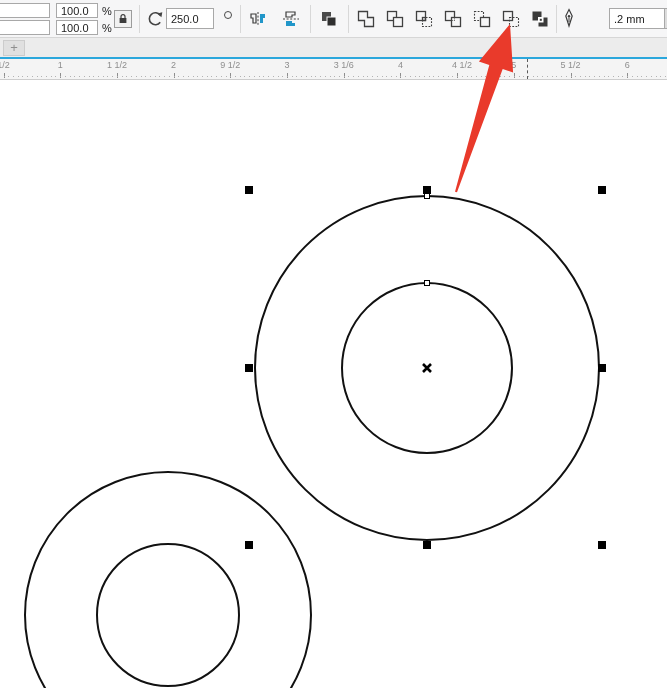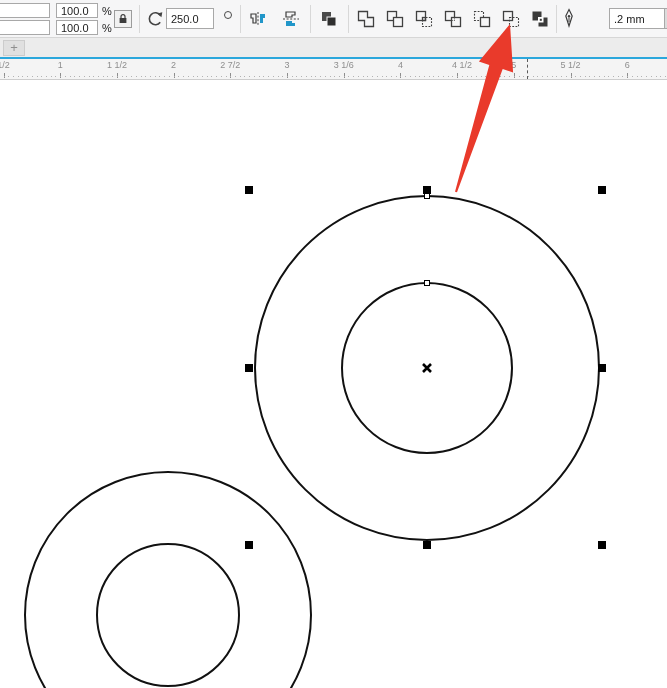--- a/index.html
+++ b/index.html
@@ -217,21 +217,21 @@
   <div id="ruler-ticks">
       <div class="tick-major" style="left: 3.5px;"></div>
       <div class="tick-label" style="left: 3.5px;">1/2</div>
       <div class="tick-major" style="left: 60.2px;"></div>
       <div class="tick-label" style="left: 60.2px;">1</div>
       <div class="tick-major" style="left: 116.9px;"></div>
       <div class="tick-label" style="left: 116.9px;">1 1/2</div>
       <div class="tick-major" style="left: 173.6px;"></div>
       <div class="tick-label" style="left: 173.6px;">2</div>
       <div class="tick-major" style="left: 230.3px;"></div>
-      <div class="tick-label" style="left: 230.3px;">2 7/2</div>
+      <div class="tick-label" style="left: 230.3px;">9 1/2</div>
       <div class="tick-major" style="left: 287px;"></div>
       <div class="tick-label" style="left: 287px;">3</div>
       <div class="tick-major" style="left: 343.7px;"></div>
       <div class="tick-label" style="left: 343.7px;">3 1/6</div>
       <div class="tick-major" style="left: 400.4px;"></div>
       <div class="tick-label" style="left: 400.4px;">4</div>
       <div class="tick-major" style="left: 457.1px;"></div>
       <div class="tick-label" style="left: 462px;">4 1/2</div>
       <div class="tick-major" style="left: 513.8px;"></div>
       <div class="tick-label" style="left: 513.8px;">5</div>

